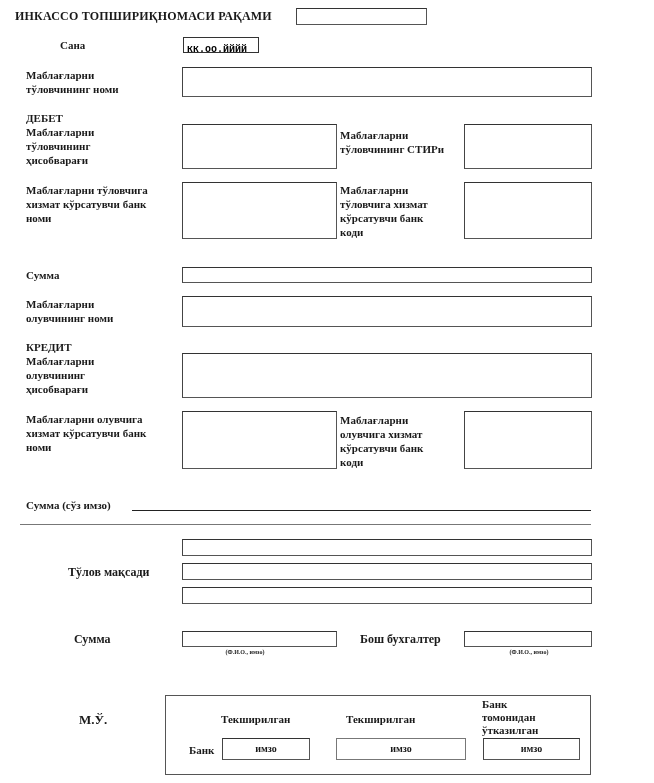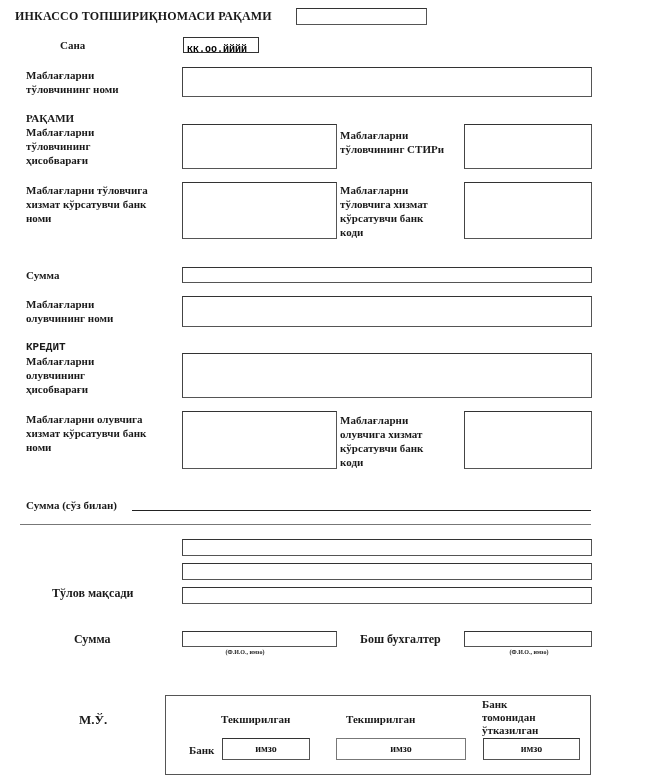--- a/index.html
+++ b/index.html
@@ -26,21 +26,21 @@
 <div class="box" style="left:183px; top:37px; width:76px; height:16px; border:1.5px solid #333;">
   <input type="text" style="font-size: 10px; padding: 0px 3px; font-family: Liberation Mono, monospace;" value="кк.оо.йййй">
 </div>
 
 <div class="lbl multiline" style="left:26px; top:68px;">Маблағларни
 тўловчининг номи</div>
 <div class="box" style="left:182px; top:67px; width:410px; height:30px;">
   <input type="text" value="" style="">
 </div>
 
-<div class="lbl" style="left:26px; top:111px;">РАҚАМИ</div>
+<div class="lbl" style="left:26px; top:111px;">ДЕБЕТ</div>
 <div class="lbl multiline" style="left:26px; top:125px;">Маблағларни
 тўловчининг
 ҳисобварағи</div>
 <div class="box" style="left:182px; top:124px; width:155px; height:45px;">
   <input type="text" value="" style="">
 </div>
 <div class="lbl center multiline" style="left:340px; top:128px; width:122px;">Маблағларни
 тўловчининг СТИРи</div>
 <div class="box" style="left:464px; top:124px; width:128px; height:45px;">
   <input type="text" value="" style="">
@@ -64,21 +64,21 @@
 <div class="box" style="left:182px; top:267px; width:410px; height:16px;">
   <input type="text" value="" style="">
 </div>
 
 <div class="lbl multiline" style="left:26px; top:297px;">Маблағларни
 олувчининг номи</div>
 <div class="box" style="left:182px; top:296px; width:410px; height:31px;">
   <input type="text" value="" style="">
 </div>
 
-<div class="lbl" style="left:26px; top:340px;font-family:Liberation Mono, monospace;">КРЕДИТ</div>
+<div class="lbl" style="left:26px; top:340px;">КРЕДИТ</div>
 <div class="lbl multiline" style="left:26px; top:354px;">Маблағларни
 олувчининг
 ҳисобварағи</div>
 <div class="box" style="left:182px; top:353px; width:410px; height:45px;">
   <input type="text" value="" style="">
 </div>
 
 <div class="lbl multiline" style="left:26px; top:412px;">Маблағларни олувчига
 хизмат кўрсатувчи банк
 номи</div>
@@ -86,27 +86,27 @@
   <input type="text" value="" style="">
 </div>
 <div class="lbl center multiline" style="left:340px; top:413px; width:122px;">Маблағларни
 олувчига хизмат
 кўрсатувчи банк
 коди</div>
 <div class="box" style="left:464px; top:411px; width:128px; height:58px;">
   <input type="text" value="" style="">
 </div>
 
-<div class="lbl" style="left:26px; top:498px;">Сумма (сўз билан)</div>
+<div class="lbl" style="left:26px; top:498px;">Сумма (сўз имзо)</div>
 <div class="abs" style="left:132px; top:497px; width:459px; height:14px; border-bottom:1.5px solid #222;">
   <input type="text" style="width: 100%; height: 100%; border: none; outline: none; background: transparent; font-family: &quot;Liberation Serif&quot;, serif; font-size: 11px; font-weight: bold;" value="">
 </div>
 <div class="hline" style="left:20px; top:524px; width:571px; border-top:1px solid #777;"></div>
 
-<div class="lbl" style="left:52px; top:565px; font-size:12px;margin-top:21px;">Тўлов мақсади</div>
+<div class="lbl" style="left:68px; top:565px; font-size:12px;">Тўлов мақсади</div>
 <div class="box" style="left:182px; top:539px; width:410px; height:17px;">
   <input type="text" value="" style="">
 </div>
 <div class="box" style="left:182px; top:563px; width:410px; height:17px;">
   <input type="text" value="" style="">
 </div>
 <div class="box" style="left:182px; top:587px; width:410px; height:17px;">
   <input type="text" value="" style="">
 </div>
 

